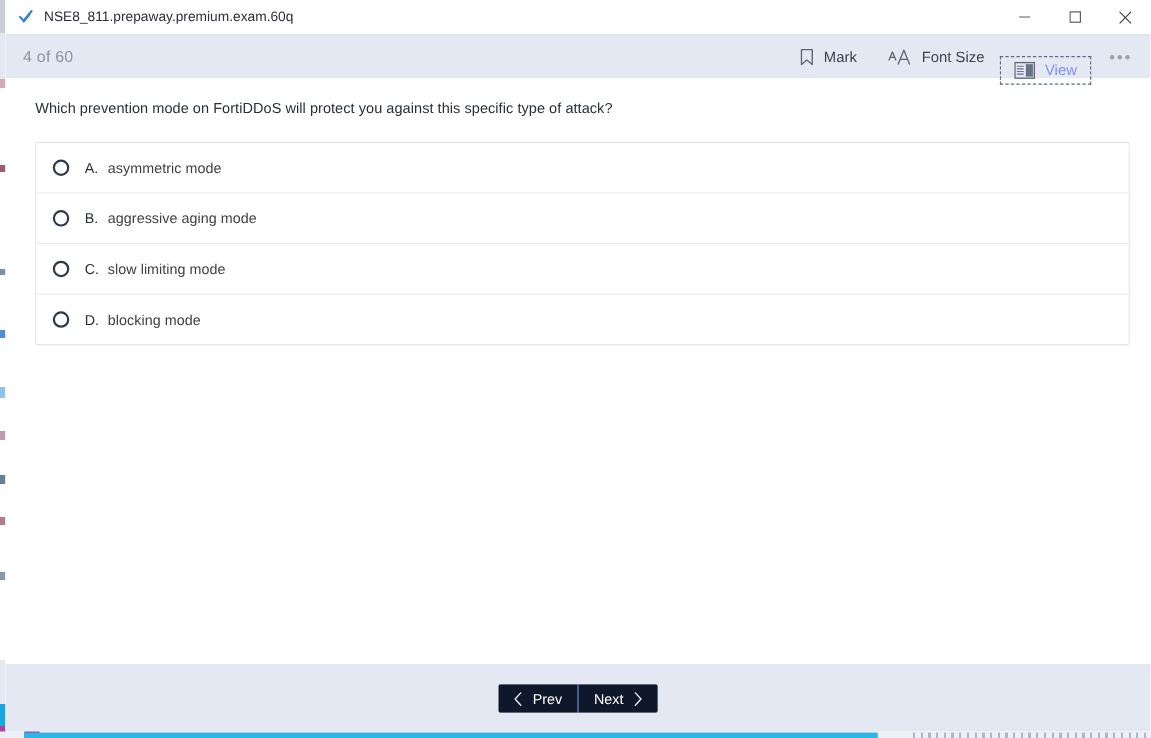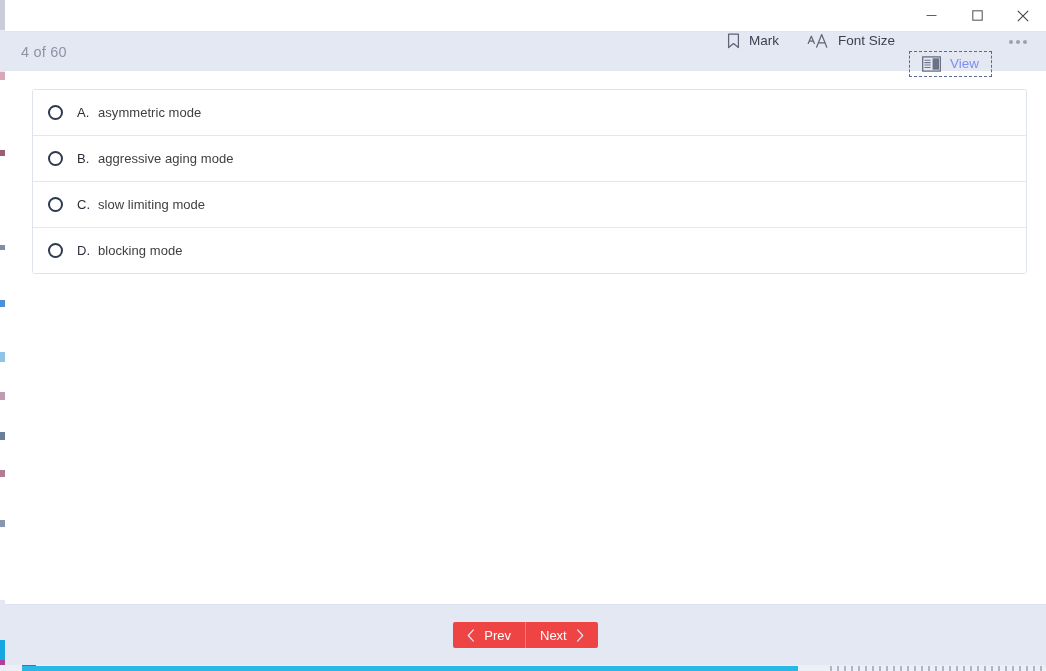--- a/index.html
+++ b/index.html
@@ -149,21 +149,21 @@
     border-top: 1px solid #dde3f0;
   }
   #question-counter {
     font-size: 14.5px;
     color: #8b93a5;
     letter-spacing: .2px;
   }
   #toolbar-actions {
     margin-left: auto;
     display: flex;
-    align-items: flex-start;
+    align-items: center;
     gap: 0px;
   }
   .tool-btn {
     display: flex;
     align-items: center;
     gap: 9px;
     padding: 5px 13px;
     font-size: 13.5px;
     color: #3b4252;
     white-space: nowrap;
@@ -263,39 +263,50 @@
     border-radius: 2px;
     overflow: hidden;
   }
   .nav-btn {
     display: flex;
     align-items: center;
     justify-content: center;
     gap: 9px;
     height: 26px;
     padding: 0 14px;
-    background: #ef4444;
+    background: #0f172a;
     color: #ffffff;
     font-size: 13px;
     white-space: nowrap;
   }
   #prev-button { border-right: 1px solid #8b97f5; }
   .nav-chevron { display:block; flex:0 0 auto; }
 </style>
 </head>
 <body>
 
 <div id="desktop-backdrop">
   <div class="edge-strip"></div>
 </div>
 
 <div id="app-window">
 
   <div id="title-bar">
 
+    <div id="tab-strip">
+      <div class="browser-tab">
+        <span class="tab-check-icon">
+          <svg class="tab-check-icon" viewBox="0 0 15 15" xmlns="http://www.w3.org/2000/svg">
+            <path d="M2.2 7.6 L5.3 11.2 L12.6 2.2 L11.2 6.2 L5.6 13.0 Z" fill="#2f7fe0"></path>
+            <path d="M2.2 7.3 L5.4 11.0 L12.7 2.0" stroke="#2f7fe0" stroke-width="1.9" fill="none" stroke-linecap="round" stroke-linejoin="round"></path>
+          </svg>
+        </span>
+        <span>NSE8_811.prepaway.premium.exam.60q</span>
+      </div>
+    </div>
 
     <div id="window-controls">
       <div class="win-btn">
         <svg width="11" height="11" viewBox="0 0 11 11">
           <path d="M0.5 5.5 H10.5" stroke="#5a5f68" stroke-width="1"></path>
         </svg>
       </div>
       <div class="win-btn">
         <svg width="11" height="11" viewBox="0 0 11 11">
           <rect x="0.8" y="0.8" width="9.4" height="9.4" fill="none" stroke="#5a5f68" stroke-width="1.1"></rect>
@@ -349,20 +360,21 @@
       <div id="more-options-button">
         <i></i>
           <i></i>
           <i></i>
       </div>
     </div>
   </div>
 
   <div id="content-area">
 
+    <p class="question-line second">Which prevention mode on FortiDDoS will protect you against this specific type of attack?</p>
 
     <div id="answer-options">
 
       <div class="answer-option">
         <span class="radio-icon"></span>
         <span class="option-letter">A.</span>
         <span class="option-text">asymmetric mode</span>
       </div>
 
       <div class="answer-option">

